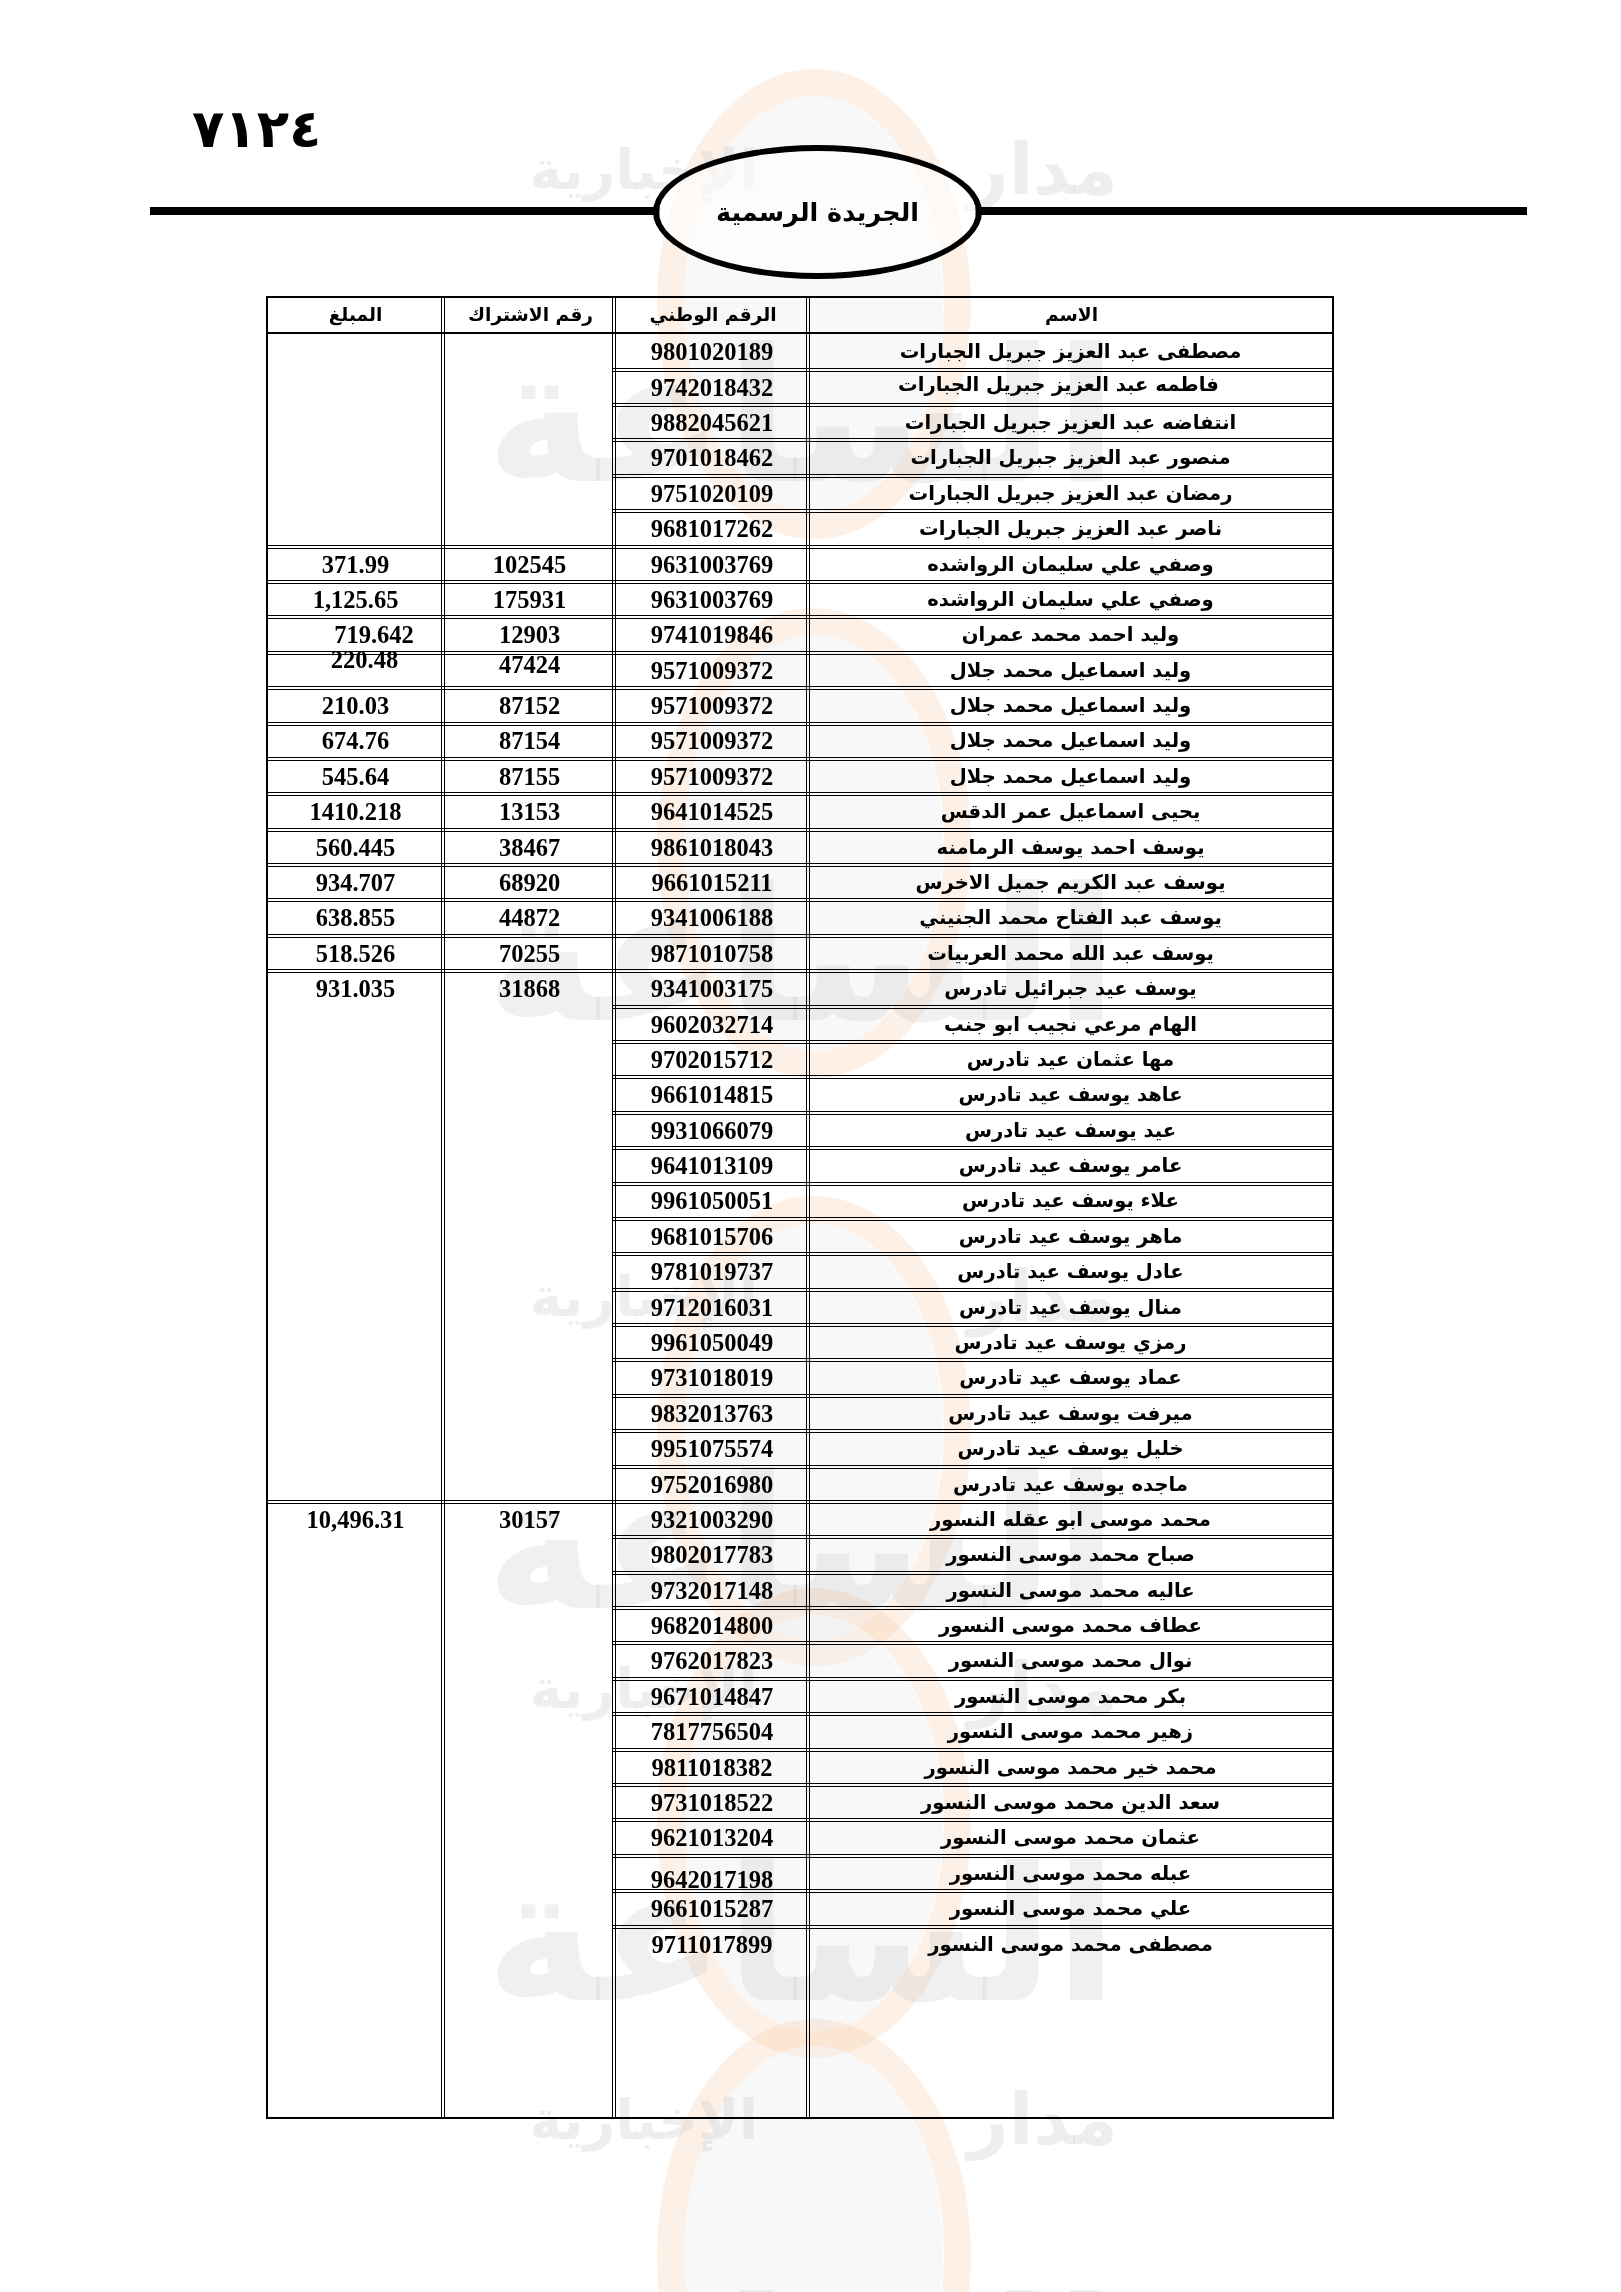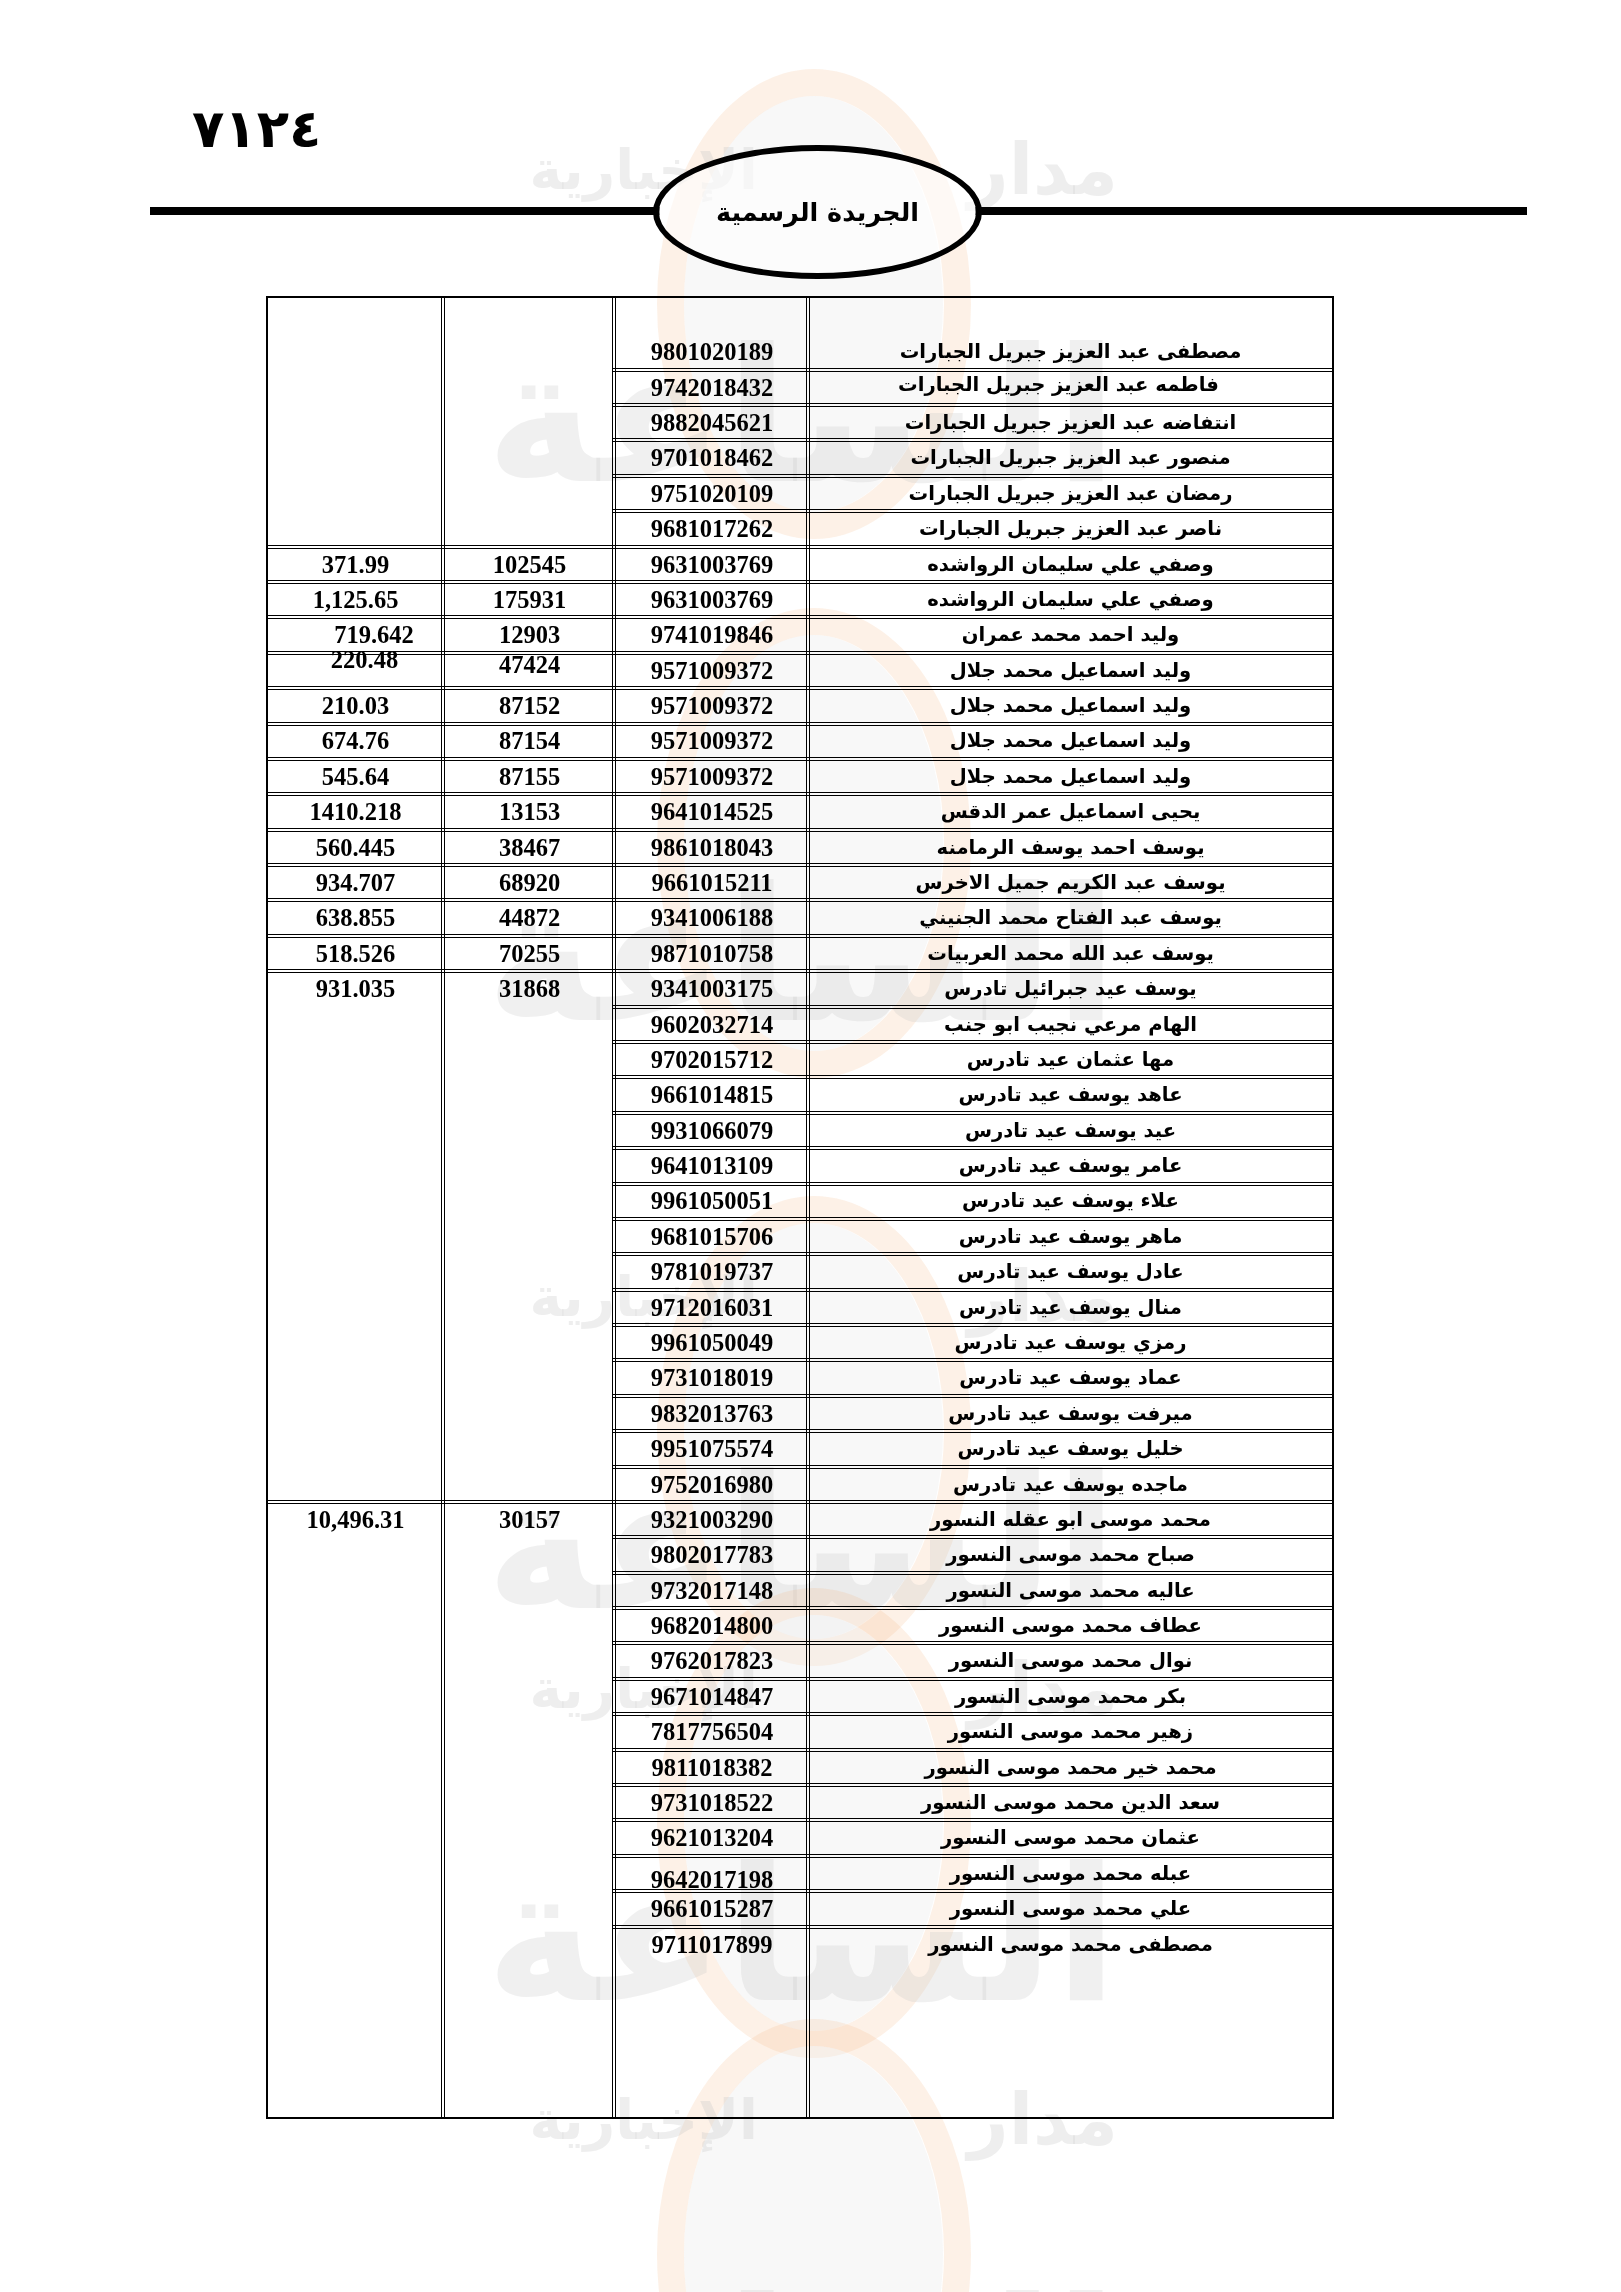--- a/index.html
+++ b/index.html
@@ -86,20 +86,26 @@
 </div>
 
 <div class="page-number">٧١٢٤</div>
 <div class="rule left"></div>
 <div class="rule right"></div>
 <div class="title-ellipse">
   <span>الجريدة الرسمية</span>
 </div>
 
 <div class="tbl" id="tbl">
+  <div class="hdr">
+    <div class="cell hcell" style="left:0;width:175px;">المبلغ</div>
+    <div class="cell hcell" style="left:179px;width:167px;">رقم الاشتراك</div>
+    <div class="cell hcell" style="left:350px;width:190px;">الرقم الوطني</div>
+    <div class="cell hcell" style="left:544px;width:519px;">الاسم</div>
+  </div>
 
   <div class="col-lines" style="left:173px;"></div>
   <div class="col-lines" style="left:344px;"></div>
   <div class="col-lines" style="left:538px;"></div>
   <div id="rows">
       <div class="cell num" style="left: 348px; width: 192px; top: 36px; height: 35px;">9801020189</div>
       <div class="cell name" style="left: 542px; width: 521px; top: 36px; height: 35px;">مصطفى عبد العزيز جبريل الجبارات</div>
       <div class="row-line" style="top: 70px; left: 344px;"></div>
       <div class="cell num" style="left: 348px; width: 192px; top: 72px; height: 35px;">9742018432</div>
       <div class="cell name" style="left: 530px; width: 521px; top: 72px; height: 28px;">فاطمه عبد العزيز جبريل الجبارات</div>

